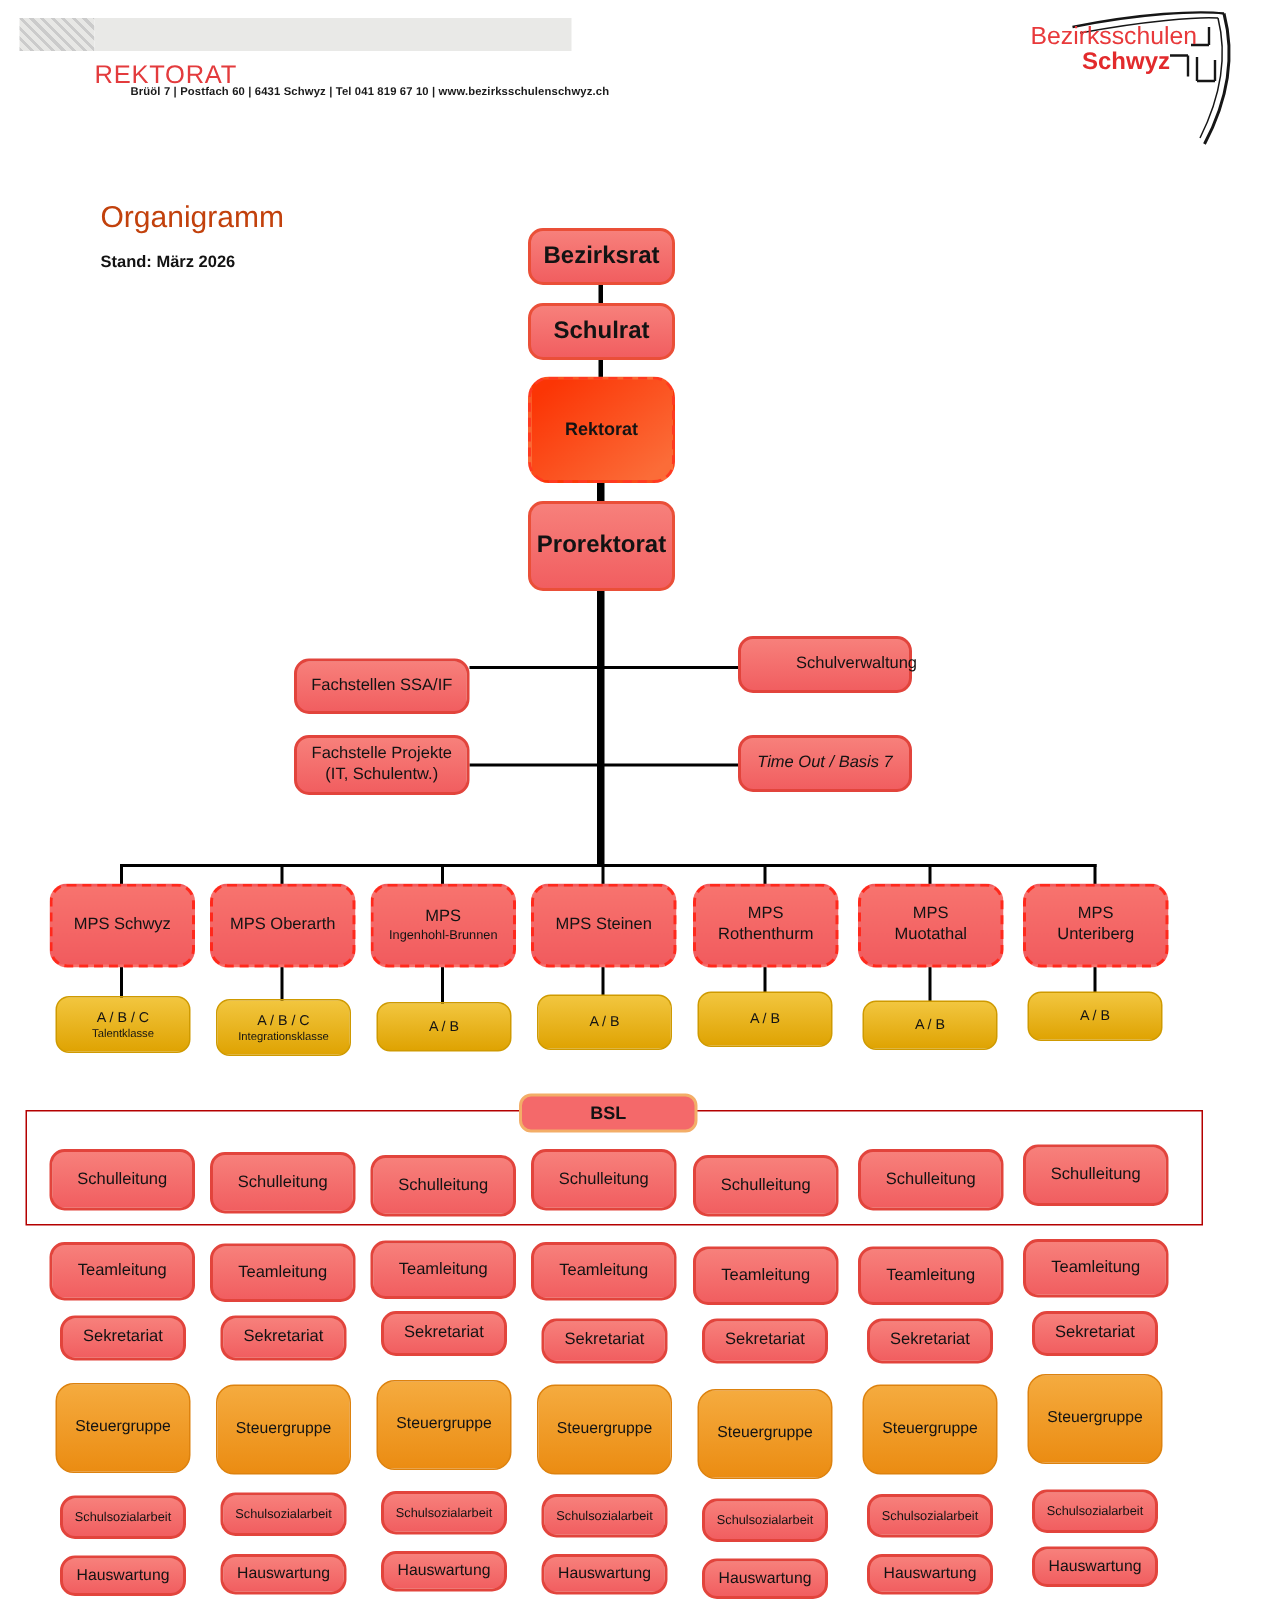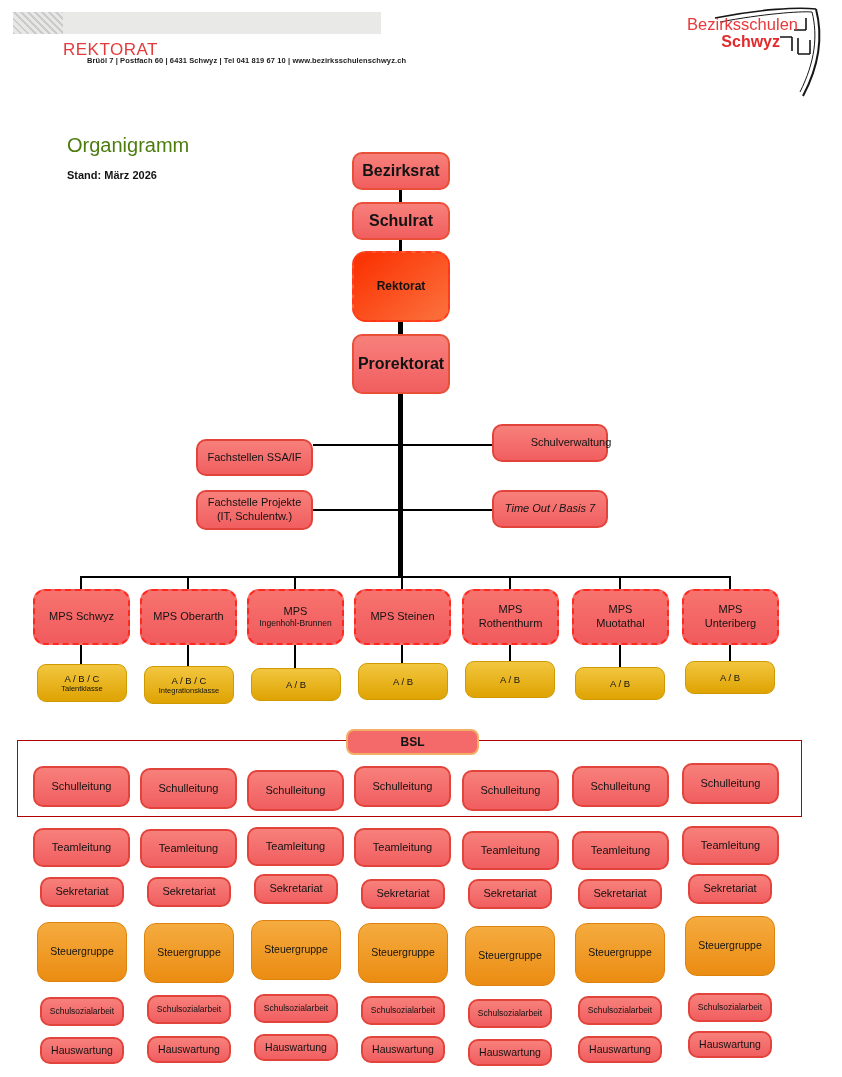--- a/index.html
+++ b/index.html
@@ -23,21 +23,21 @@
   .bslbox{background:#f4696a;border:2px solid #f3ae68;border-radius:8px;
           font-weight:bold;font-size:12px;z-index:4;}
   .frame{position:absolute;border:1px solid #b40000;z-index:1;}
   .fs11{font-size:11px;} .fs105{font-size:10.5px;} .fs85{font-size:8.5px;}
   .sub{font-size:8.5px;line-height:1.1;}
   .clsline1{font-size:9.5px;} .clsline2{font-size:7.5px;line-height:1.2;}
   .hatch{background:repeating-linear-gradient(45deg,#cbcbcb 0 2px,#e7e7e5 2px 5px);}
   .graybar{background:#e9e9e7;}
   .dept{font-size:17px;letter-spacing:.5px;color:#e33b3d;font-weight:400;}
   .addr{font-size:7.5px;font-weight:bold;color:#1a1a1a;letter-spacing:.1px;}
-  .title{font-size:20px;color:#4d7c0f;}
+  .title{font-size:20px;color:#c2410c;}
   .subtitle{font-size:11px;font-weight:bold;}
   .logo1{position:absolute;right:40px;top:9px;font-size:16.5px;color:#e8393b;white-space:nowrap;}
   .logo2{position:absolute;right:58px;top:27px;font-size:16px;font-weight:bold;color:#e22a2c;white-space:nowrap;}
 </style>
 </head>
 <body>
 
 <div class="page">
 
   <div class="abs hatch" style="left:13px;top:12px;width:50px;height:22px;"></div>
@@ -162,21 +162,21 @@
   <div class="box yellow" style="left:575px;top:667px;width:90px;height:33px;">
     <span class="clsline1">A / B</span>
     <span class="clsline2"></span>
   </div>
   <div class="box yellow" style="left:685px;top:661px;width:90px;height:33px;">
     <span class="clsline1">A / B</span>
     <span class="clsline2"></span>
   </div>
 
   <div class="frame" style="left:17px;top:740px;width:783px;height:75px;"></div>
-  <div class="box bslbox" style="left:346px;top:729px;width:133px;height:26px;">
+  <div class="box bslbox" style="left:346px;top:729px;width:119px;height:26px;">
     <span>BSL</span>
   </div>
 
   <div class="box salmon fs11" style="left:33px;top:766px;width:97px;height:41px;">
       <span>Schulleitung</span>
     </div>
   <div class="box salmon fs11" style="left:140px;top:768px;width:97px;height:41px;">
       <span>Schulleitung</span>
     </div>
   <div class="box salmon fs11" style="left:247px;top:770px;width:97px;height:41px;">

